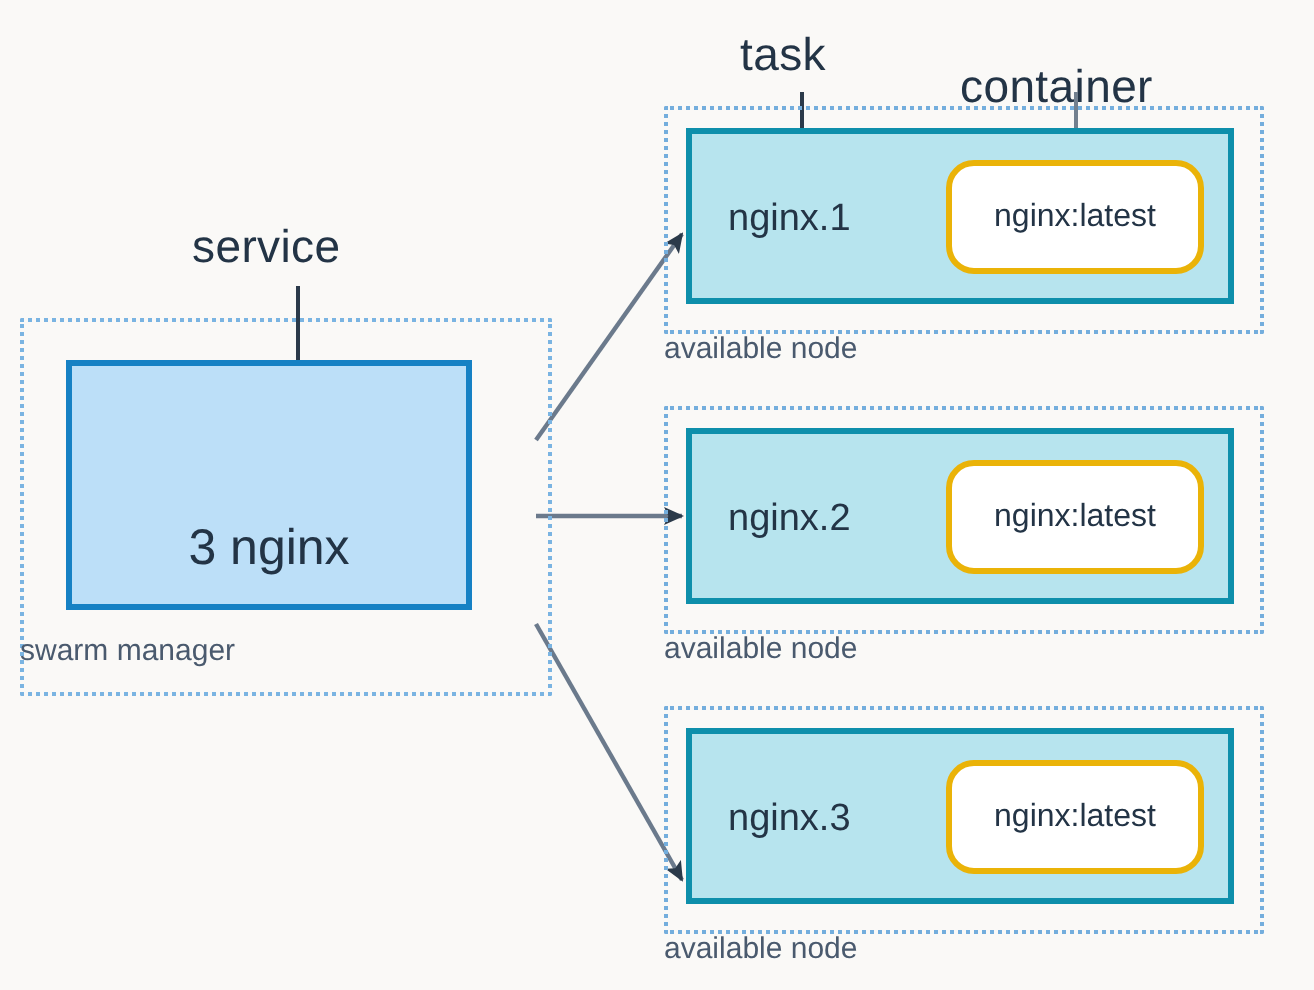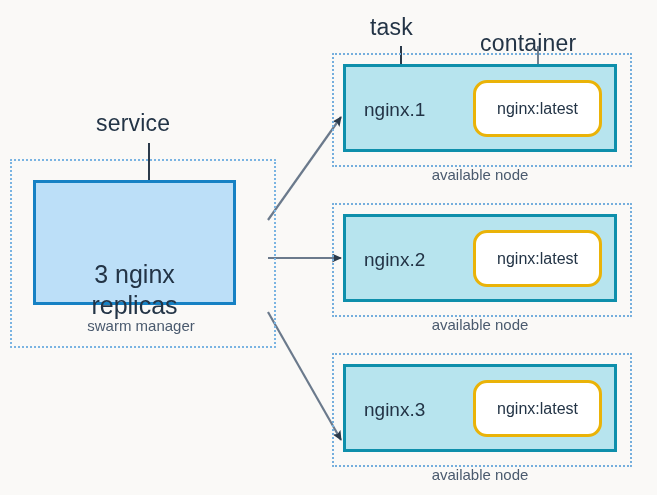--- a/index.html
+++ b/index.html
@@ -54,21 +54,20 @@
     left: 0; right: 0;
     text-align: center;
     font-size: 25px;
     line-height: 31px;
     color: #233446;
     margin-top: 40px;
   }
   .caption {
     position: absolute;
     left: 0; right: 0;
-    text-align: center;
     font-size: 15px;
     color: #4a5a6e;
     white-space: nowrap;
   }
 
   
   .task-box {
     position: absolute;
     background: #b7e4ee;
     border: 3px solid #0e8fab;
@@ -130,21 +129,20 @@
 
   <div class="annot" style="left:480px; top:14px;margin-top:16px;">container</div>
   <div class="leader gray" style="left:537px; top:46px; height:50px;"></div>
 
   <div class="dotted-box" style="left:10px; top:159px; width:262px; height:185px;">
   </div>
   <div class="service-box" style="left:33px; top:180px; width:203px; height:125px;">
   </div>
   <div class="service-label" style="left:33px; top:219px; width:203px;">
     <div>3 nginx</div>
-    <div>replicas</div>
   </div>
   <div class="caption" style="left:10px; top:317px; width:262px;">swarm manager</div>
 
   <div class="dotted-box node" style="left:332px; top:53px; width:296px; height:110px;">
   </div>
   <div class="task-box" style="left:343px; top:64px; width:274px; height:88px;">
   </div>
   <div class="task-name" style="left:364px; top:99px;">nginx.1</div>
   <div class="container-box" style="left:473px; top:80px; width:129px; height:57px;">
     <span class="container-name">nginx:latest</span>

